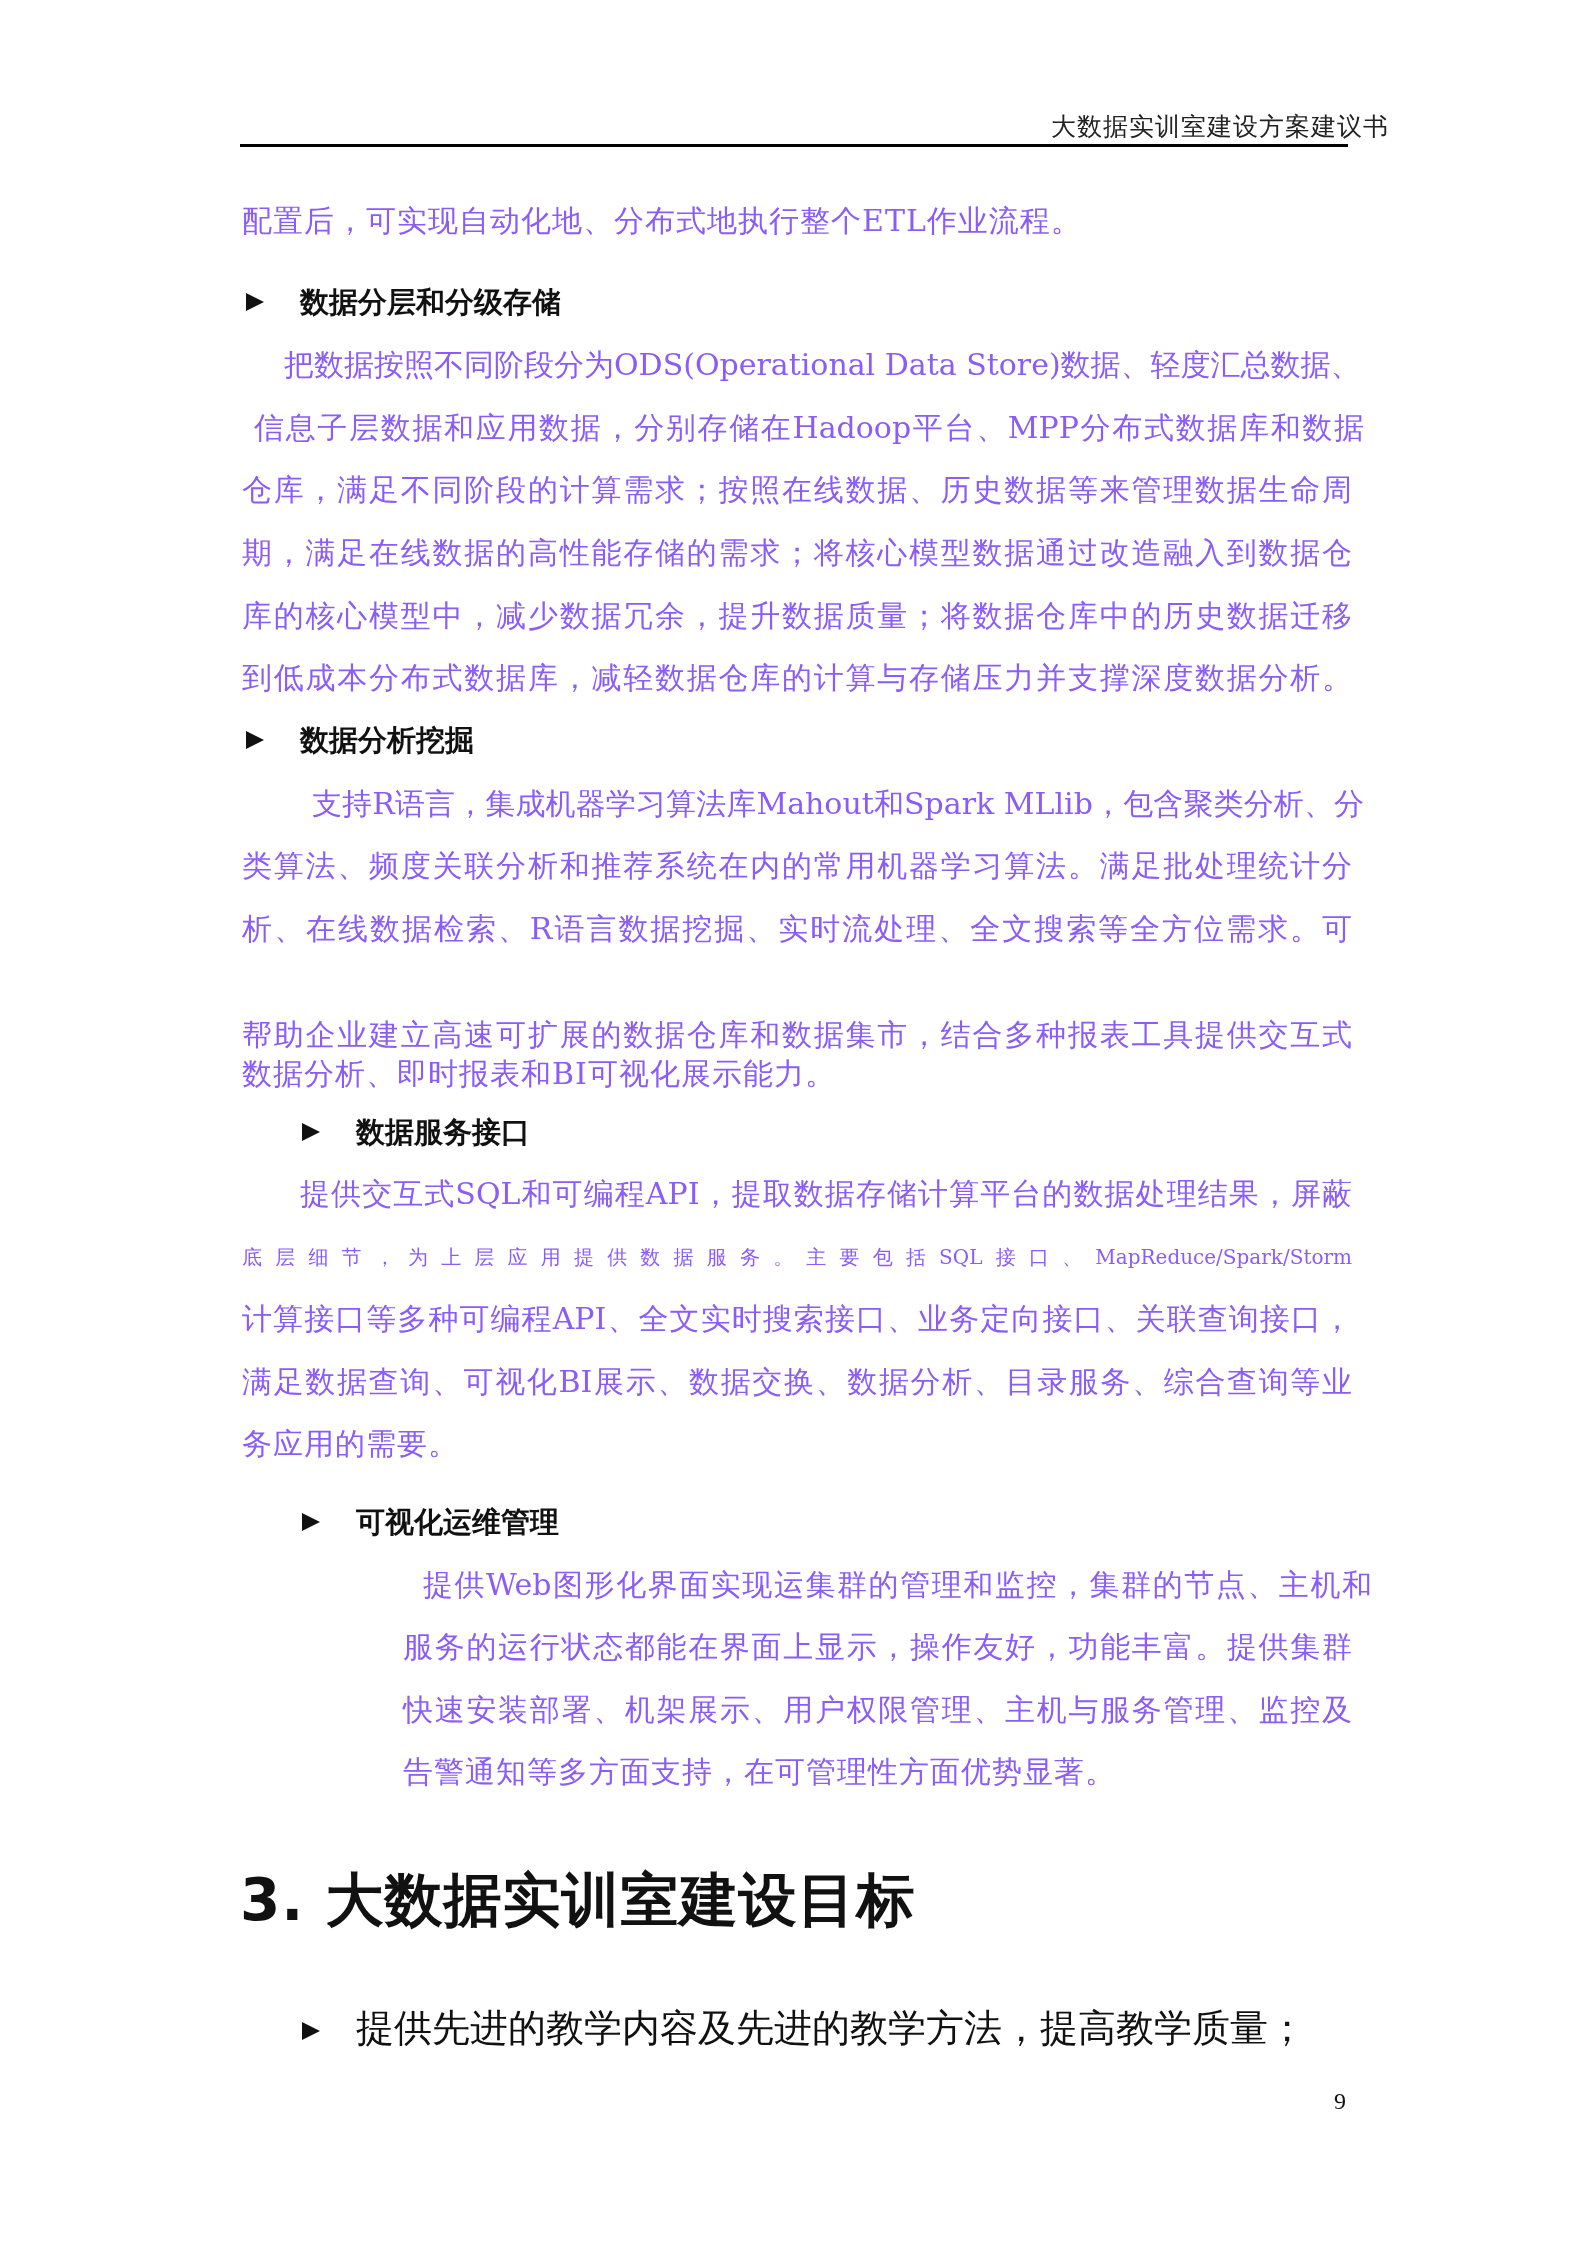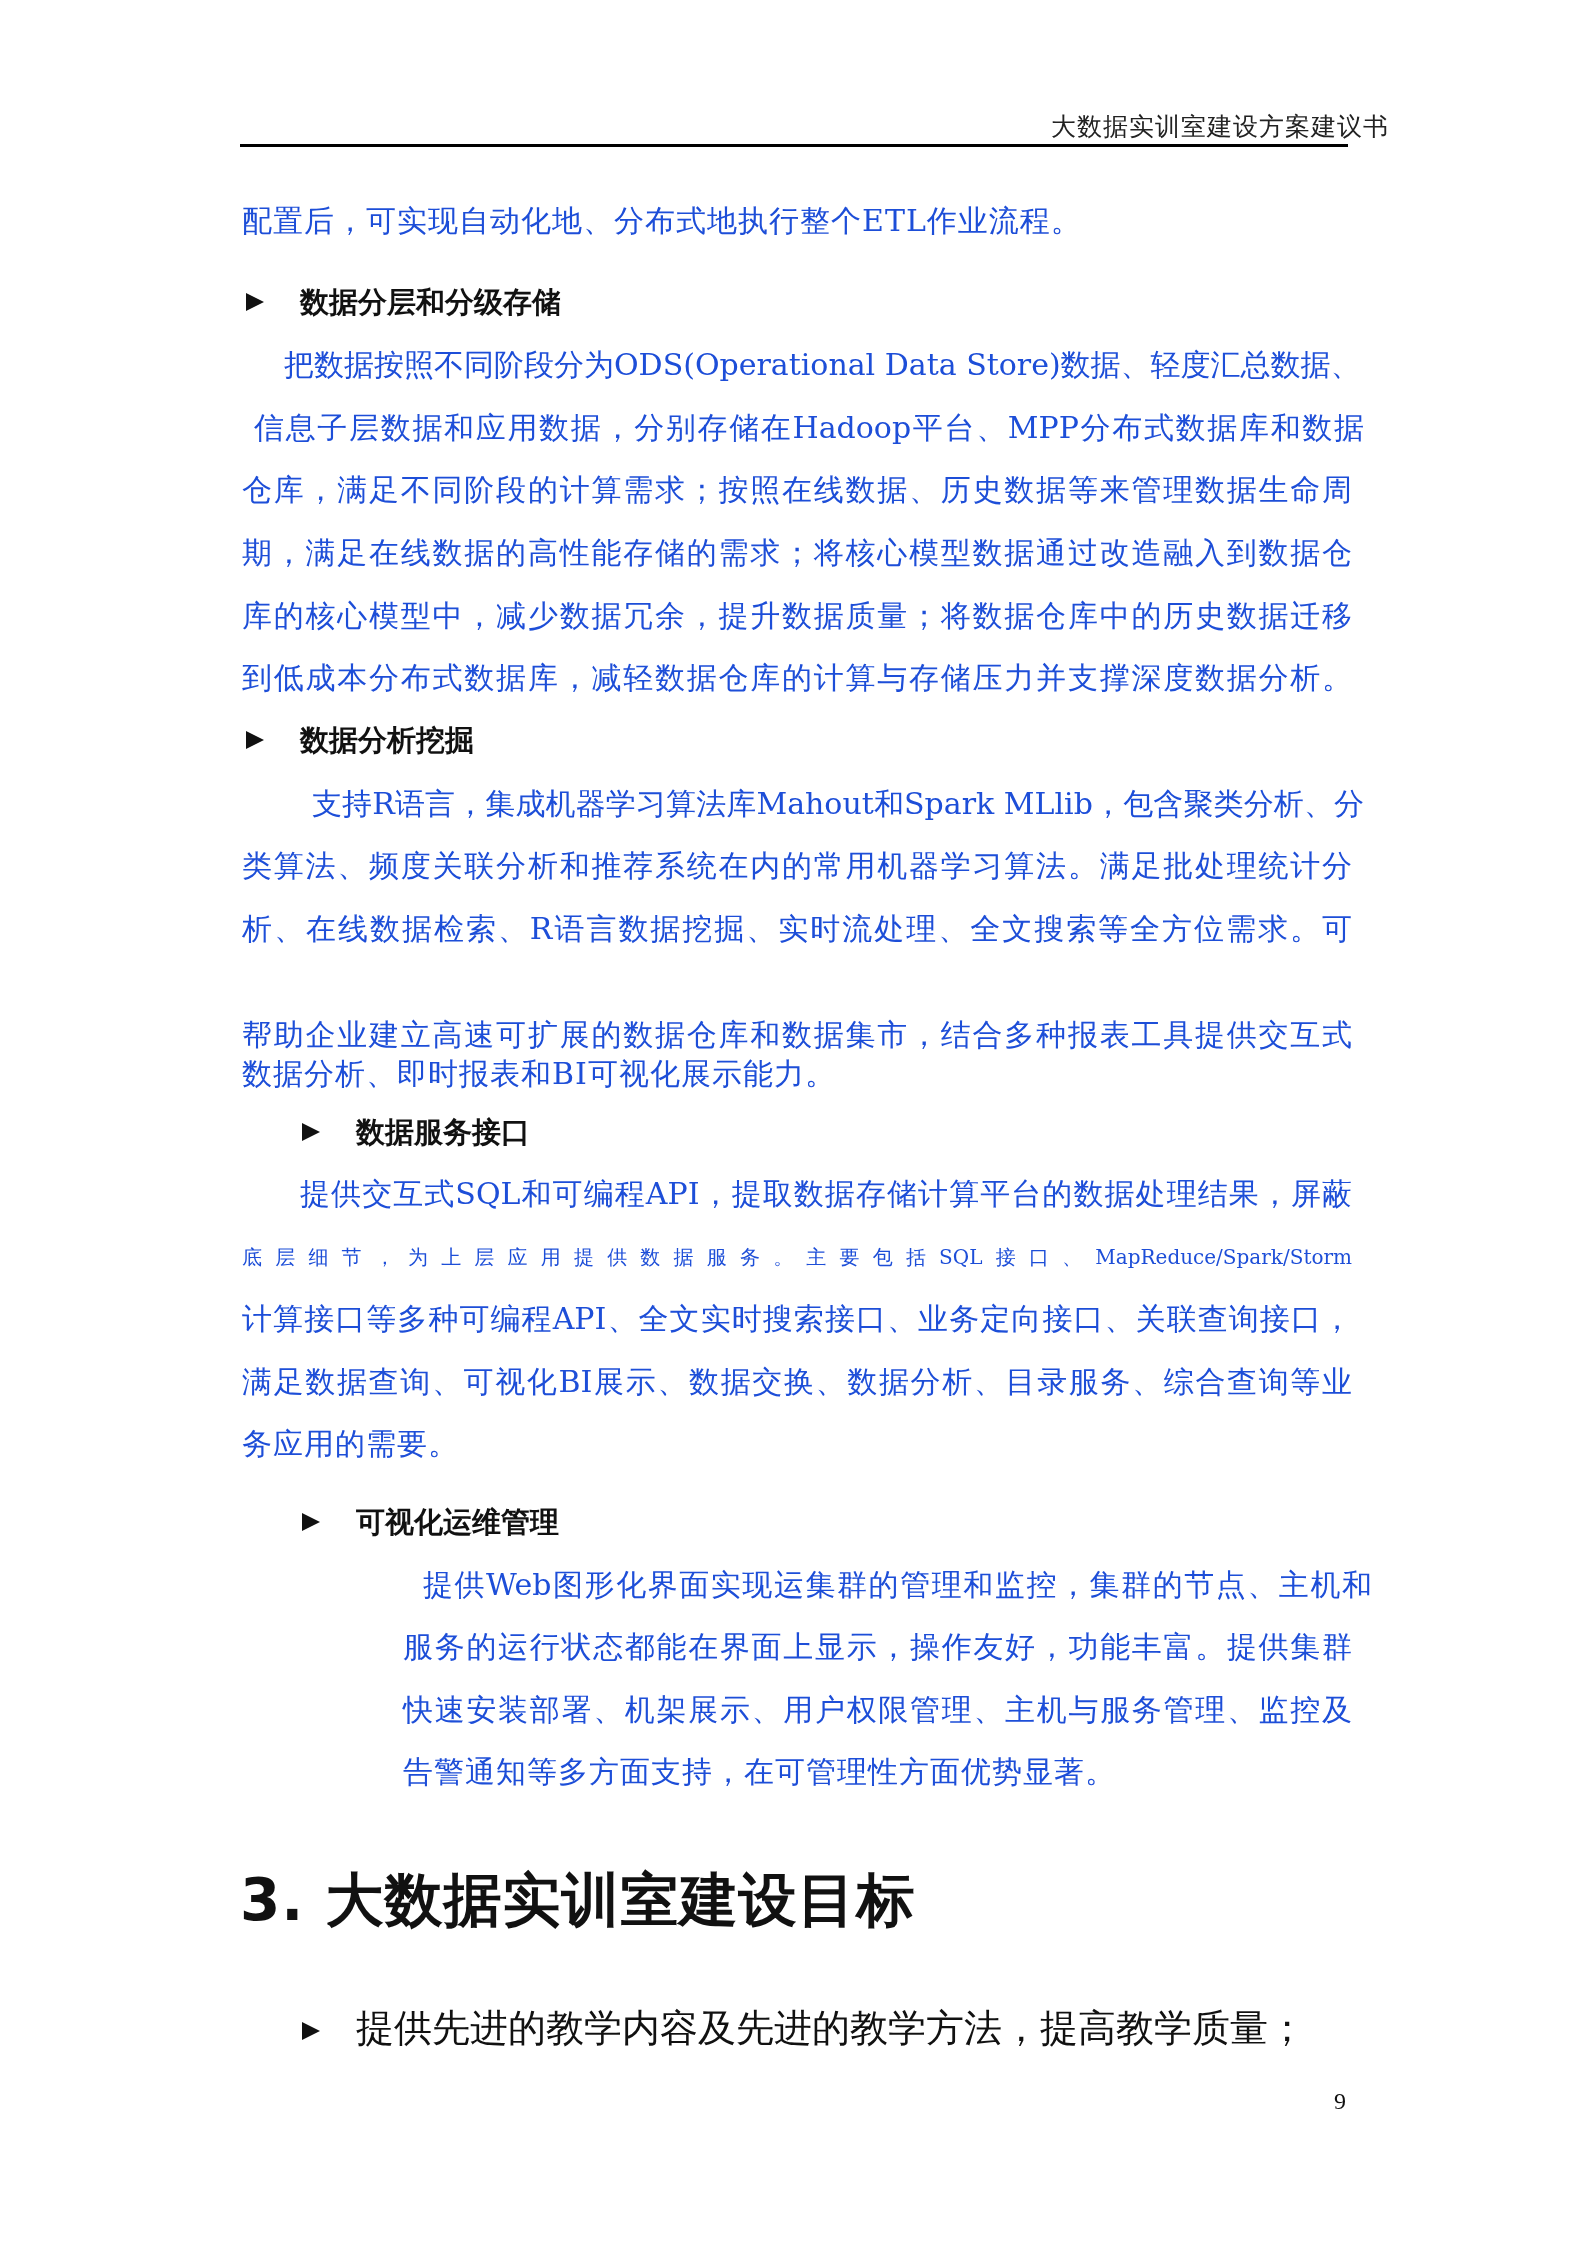--- a/index.html
+++ b/index.html
@@ -5,21 +5,21 @@
   html, body { margin: 0; padding: 0; background: #ffffff; }
   body { width: 1587px; height: 2245px; position: relative; overflow: hidden;
          font-family: "DejaVu Serif", "Liberation Serif", serif; color: #111; }
   .page { position: absolute; left: 0; top: 0; width: 1587px; height: 1793px; background: #fff; padding-left: 36px; }
 
   .header-text { position: absolute; right: 234px; top: 110px; font-size: 25px; color: #222;
                  letter-spacing: 1px; white-space: nowrap; }
   .header-rule { position: absolute; left: 240px; top: 144px; width: 1108px; height: 3px; background: #000; }
 
   .line { position: absolute; left: 242px; font-size: 30px; line-height: 40px; white-space: nowrap;
-          letter-spacing: 1px; color: #1d4ed8; }
+          letter-spacing: 1px; color: #8b5cf6; }
   .justify { width: 1110px; text-align: justify; text-align-last: justify; letter-spacing: 0; }
   .bullet-row { position: absolute; white-space: nowrap; font-size: 30px; line-height: 40px; }
   .bullet-icon { display: inline-block; width: 0; height: 0; vertical-align: middle;
                  border-top: 9px solid transparent; border-bottom: 9px solid transparent;
                  border-left: 18px solid #111; margin-right: 36px; position: relative; top: -2px; }
   .bullet-label { font-family: "DejaVu Sans", "Liberation Sans", sans-serif; font-weight: bold; font-size: 29px; }
   .bullet-text { font-family: "DejaVu Serif", "Liberation Serif", serif; font-size: 38px; }
 
   .section-title { position: absolute; left: 240px; top: 1862px; font-size: 58px; font-weight: bold;
                    font-family: "DejaVu Sans", "Liberation Sans", sans-serif; white-space: nowrap; letter-spacing: 1px; }

